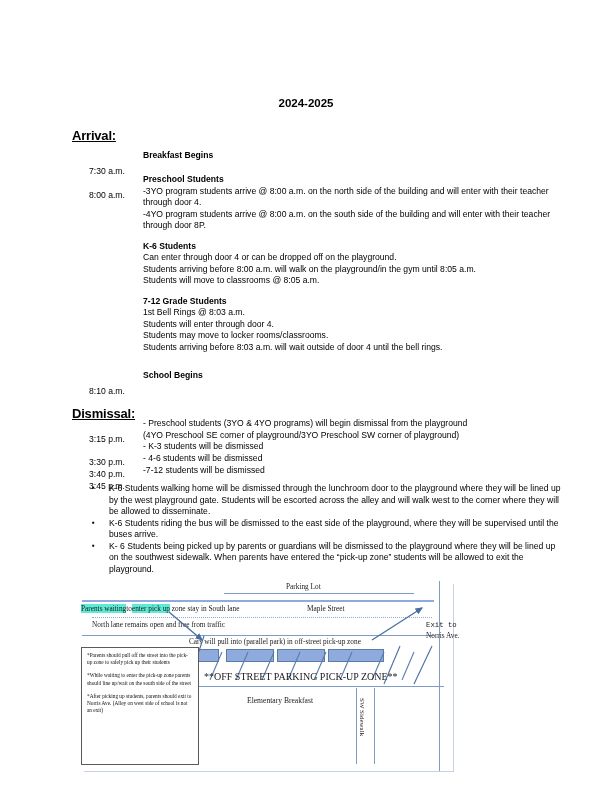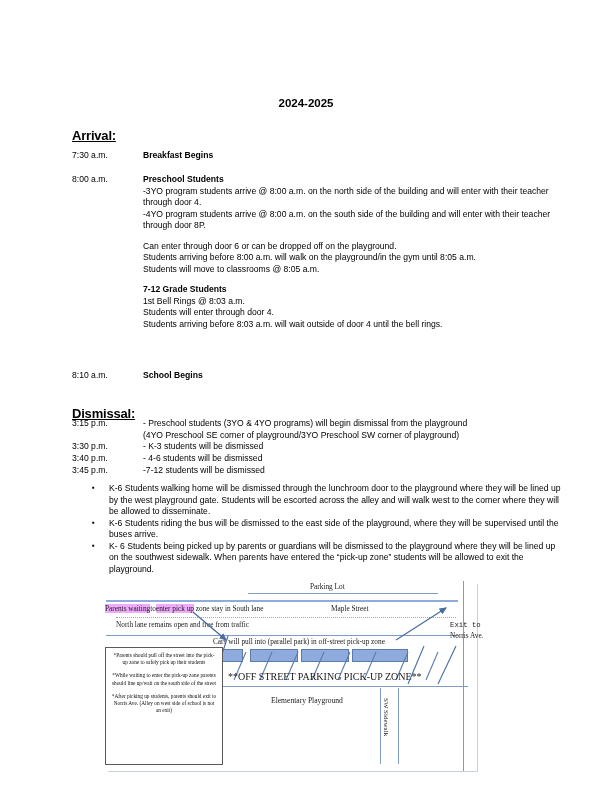--- a/index.html
+++ b/index.html
@@ -35,25 +35,26 @@
     font-size: 13px;
     text-decoration: underline;
     letter-spacing: -0.2px;
   }
   #arrival-head { top: 100px; }
   #dismissal-head { top: 378px; }
 
   
   .row { position: absolute; left: 72px; width: 490px; }
   .time {
-    position: absolute; left: 0; top: 0;
+    position: absolute; left: 0; top: 16px;
     width: 70px;
     font-size: 8.6px;
     line-height: 11.5px;
     white-space: nowrap;
+    text-align: center;
   }
   .desc {
     position: absolute; left: 71px; top: 0;
     width: 419px;
     font-size: 8.6px;
     line-height: 11.5px;
   }
   .sub { margin-top: 9px; }
   .bold-line { font-weight: bold; }
 
@@ -71,47 +72,46 @@
   .bullet { position: relative; padding-left: 21px; margin-bottom: 0px; }
   .bullet .marker {
     position: absolute; left: 4px; top: -1px;
     font-size: 8px; line-height: 12px;
   }
   .bullet b { font-weight: normal; }
 
   
   .diagram {
     position: absolute;
-    left: 108px; top: 556px;
+    left: 84px; top: 556px;
     width: 370px; height: 188px;
     border-right: 1px solid #c6d2e4;
     border-bottom: 1.5px solid #c6d2e4;
     font-family: "Liberation Serif", serif;
-    text-align: center;
   }
   .dg { position: absolute; }
 
   
   .hline { background: #7f9dc4; height: 1.4px; }
   .hline.thick { height: 2px; background: #8faadc; }
   .vline { background: #7f9dc4; width: 1.4px; }
 
   .dotline {
     height: 0;
     border-top: 1.4px dotted #8faadc;
   }
 
   .dlabel {
     font-size: 7.3px;
     color: #1a1a1a;
     white-space: nowrap;
     line-height: 9px;
   }
 
-  .hl { background: #f0abfc; }
+  .hl { background: #5eead4; }
 
   
   .car {
     background: #8faadc;
     border: 1px solid #5b7ba8;
     height: 13px;
   }
 
   
   .notebox {
@@ -154,29 +154,31 @@
   </div>
 
   <div class="row" style="top:146px;">
     <div class="time">8:00 a.m.</div>
     <div class="desc">
       <div class="bold-line">Preschool Students</div>
       <div>-3YO program students arrive @ 8:00 a.m. on the north side of the building and will enter with their teacher through door 4.</div>
       <div>-4YO program students arrive @ 8:00 a.m. on the south side of the building and will enter with their teacher through door 8P.</div>
 
       <div class="sub">
-        <div>Can enter through door 6 or can be dropped off on the playground.</div>
+        <div class="bold-line">K-6 Students</div>
+        <div>Can enter through door 4 or can be dropped off on the playground.</div>
         <div>Students arriving before 8:00 a.m. will walk on the playground/in the gym until 8:05 a.m.</div>
         <div>Students will move to classrooms @ 8:05 a.m.</div>
       </div>
 
       <div class="sub">
         <div class="bold-line">7-12 Grade Students</div>
         <div>1st Bell Rings @ 8:03 a.m.</div>
         <div>Students will enter through door 4.</div>
+        <div>Students may move to locker rooms/classrooms.</div>
         <div>Students arriving before 8:03 a.m. will wait outside of door 4 until the bell rings.</div>
       </div>
     </div>
   </div>
 
   <div class="row" style="top:342px;">
     <div class="time">8:10 a.m.</div>
     <div class="desc">
       <div class="bold-line">School Begins</div>
     </div>
@@ -258,21 +260,21 @@
         <line x1="268" y1="10" x2="256" y2="38"></line>
         <line x1="300" y1="10" x2="288" y2="38"></line>
         <line x1="330" y1="10" x2="318" y2="38"></line>
       </g>
     </svg>
 
     <div class="dg dlabel" style="left:120px; top:88px; font-size:10px;">**OFF STREET PARKING PICK-UP ZONE**</div>
 
     <div class="dg hline" style="left:88px; top:102px; width:272px;"></div>
 
-    <div class="dg dlabel" style="left:163px; top:112px; font-size:7.6px;">Elementary Playground</div>
+    <div class="dg dlabel" style="left:163px; top:112px; font-size:7.6px;">Elementary Breakfast</div>
 
     <div class="dg vline" style="left:272px; top:104px; height:76px;"></div>
     <div class="dg vline" style="left:290px; top:104px; height:76px;"></div>
     <div class="dg dlabel vtext" style="left:282px; top:114px;">SW Sidewalk</div>
 
     <div class="dg vline" style="left:355px; top:-3px; height:190px;"></div>
 
     <div class="dg dlabel" style="left:342px; top:37px;font-family:Liberation Mono, monospace;">Exit to</div>
     <div class="dg dlabel" style="left:342px; top:47px;">Norris Ave.</div>
 

